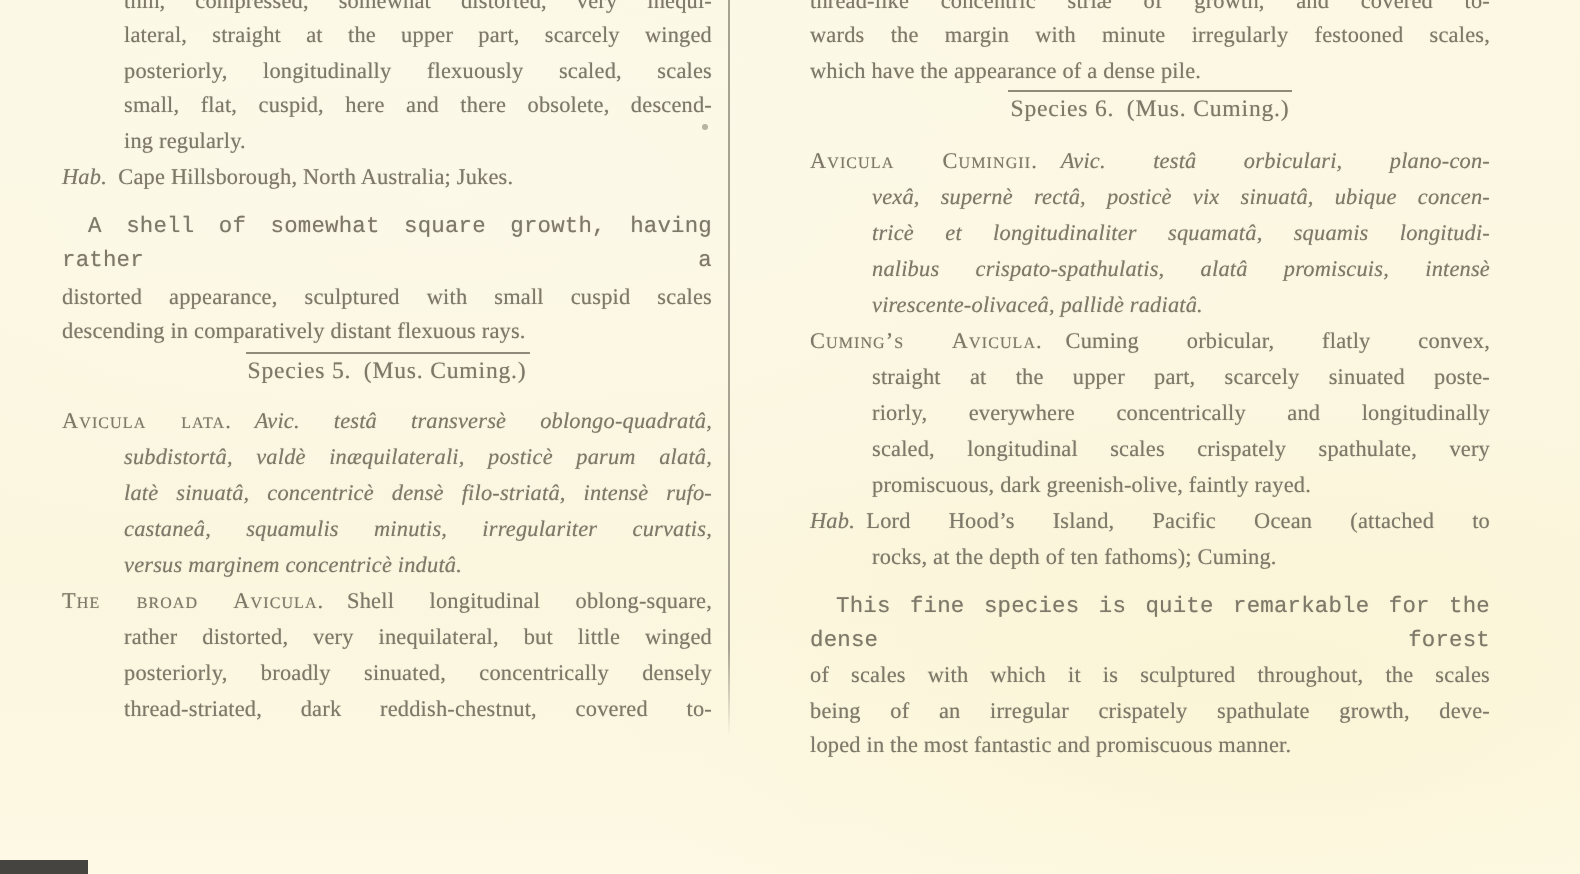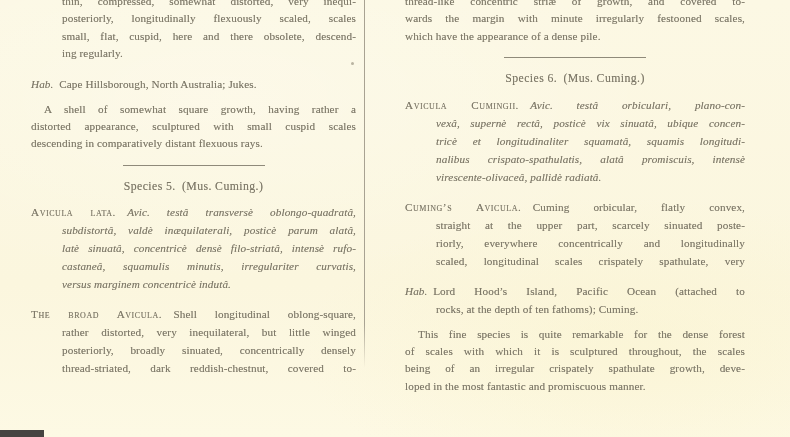--- a/index.html
+++ b/index.html
@@ -20,24 +20,24 @@
   .col-left{left:31px;width:325px;}
   .col-right{left:405px;width:340px;}
   .line{
     font-size:11.2px;line-height:17.4px;letter-spacing:.1px;
     text-shadow:0 0 .5px rgba(125,120,104,.55);
     white-space:normal;
   }
   .b-entry .line,.b-hab .line{line-height:18px;}
   .line.j{text-align:justify;text-align-last:justify;}
   .line.ind1{padding-left:31px;}
-  .line.ind2{text-indent:13px;}
+  .line.ind2{text-indent:13px;font-family:Liberation Mono, monospace;}
   .s-i{font-style:italic;}
   .s-sc{font-variant:small-caps;letter-spacing:.55px;}
-  .col > div{margin-top:12px;}
+  .col > div{margin-top:0;}
   .col > .b-para{margin-top:8px;}
   .col > :first-child{margin-top:0;}
   .b-rule{
     margin:14px auto 0;width:142px;height:0;
     border-top:1px solid var(--rule,#8f8a7a);
   }
   .b-heading{
     margin-top:16px;text-align:center;
     font-size:11.8px;line-height:17.4px;letter-spacing:.4px;
     text-shadow:0 0 .5px rgba(125,120,104,.55);
@@ -56,20 +56,21 @@
     background:rgba(140,133,115,.6);
   }
 </style>
 </head>
 <body style="background: rgb(251, 247, 225);">
 
 <div class="page">
   <div class="col col-left">
       <div class="b-para">
         <div class="line j ind1"><span class="s-r">thin, compressed, somewhat distorted, very inequi-</span></div>
+        <div class="line j ind1"><span class="s-r">lateral, straight at the upper part, scarcely winged</span></div>
         <div class="line j ind1"><span class="s-r">posteriorly, longitudinally flexuously scaled, scales</span></div>
         <div class="line j ind1"><span class="s-r">small, flat, cuspid, here and there obsolete, descend-</span></div>
         <div class="line ind1"><span class="s-r">ing regularly.</span></div>
       </div>
       <div class="b-hab">
         <div class="line"><span class="s-i">Hab.</span><span class="s-r"> Cape Hillsborough, North Australia; Jukes.</span></div>
       </div>
       <div class="b-para">
         <div class="line j ind2"><span class="s-r">A shell of somewhat square growth, having rather a</span></div>
         <div class="line j"><span class="s-r">distorted appearance, sculptured with small cuspid scales</span></div>
@@ -105,20 +106,21 @@
         <div class="line j ind1"><span class="s-i">vexâ, supernè rectâ, posticè vix sinuatâ, ubique concen-</span></div>
         <div class="line j ind1"><span class="s-i">tricè et longitudinaliter squamatâ, squamis longitudi-</span></div>
         <div class="line j ind1"><span class="s-i">nalibus crispato-spathulatis, alatâ promiscuis, intensè</span></div>
         <div class="line ind1"><span class="s-i">virescente-olivaceâ, pallidè radiatâ.</span></div>
       </div>
       <div class="b-entry">
         <div class="line j"><span class="s-sc">Cuming’s Avicula.</span><span class="s-r">  Cuming orbicular, flatly convex,</span></div>
         <div class="line j ind1"><span class="s-r">straight at the upper part, scarcely sinuated poste-</span></div>
         <div class="line j ind1"><span class="s-r">riorly, everywhere concentrically and longitudinally</span></div>
         <div class="line j ind1"><span class="s-r">scaled, longitudinal scales crispately spathulate, very</span></div>
+        <div class="line ind1"><span class="s-r">promiscuous, dark greenish-olive, faintly rayed.</span></div>
       </div>
       <div class="b-hab">
         <div class="line j"><span class="s-i">Hab.</span><span class="s-r"> Lord Hood’s Island, Pacific Ocean (attached to</span></div>
         <div class="line ind1"><span class="s-r">rocks, at the depth of ten fathoms); Cuming.</span></div>
       </div>
       <div class="b-para">
         <div class="line j ind2"><span class="s-r">This fine species is quite remarkable for the dense forest</span></div>
         <div class="line j"><span class="s-r">of scales with which it is sculptured throughout, the scales</span></div>
         <div class="line j"><span class="s-r">being of an irregular crispately spathulate growth, deve-</span></div>
         <div class="line"><span class="s-r">loped in the most fantastic and promiscuous manner.</span></div>

